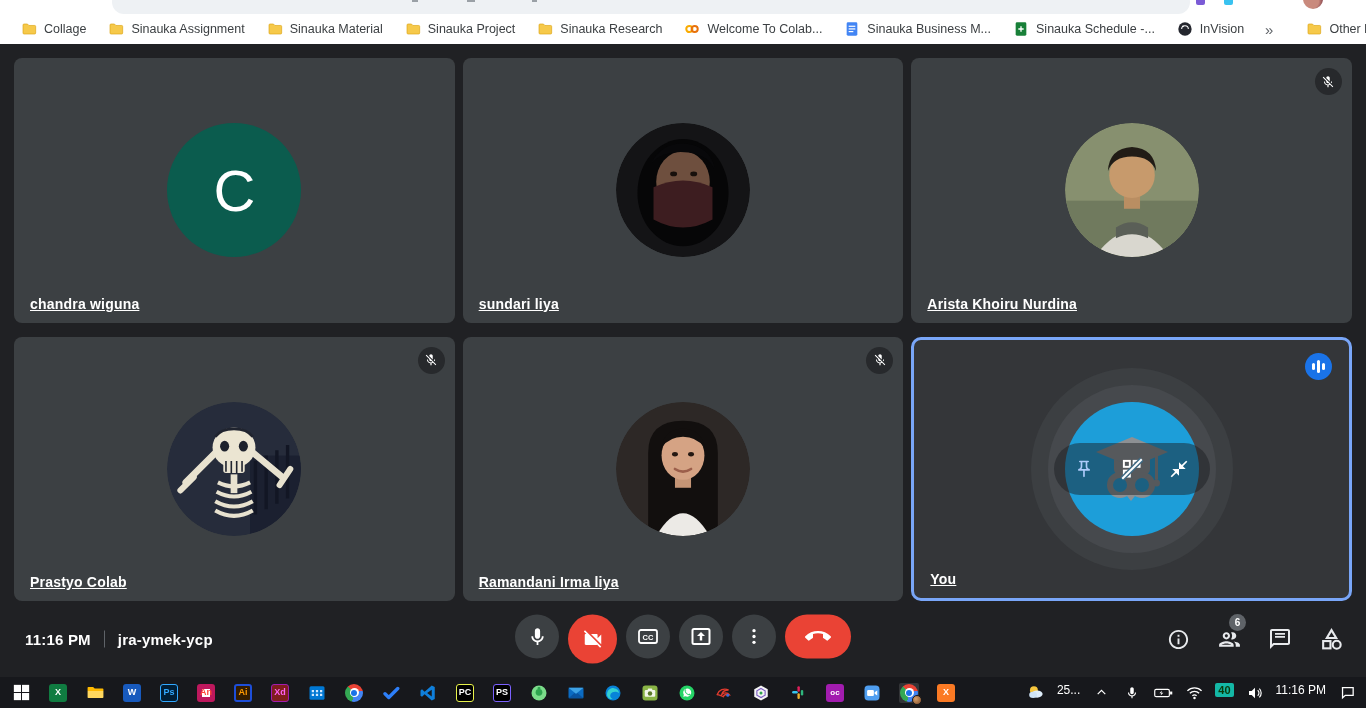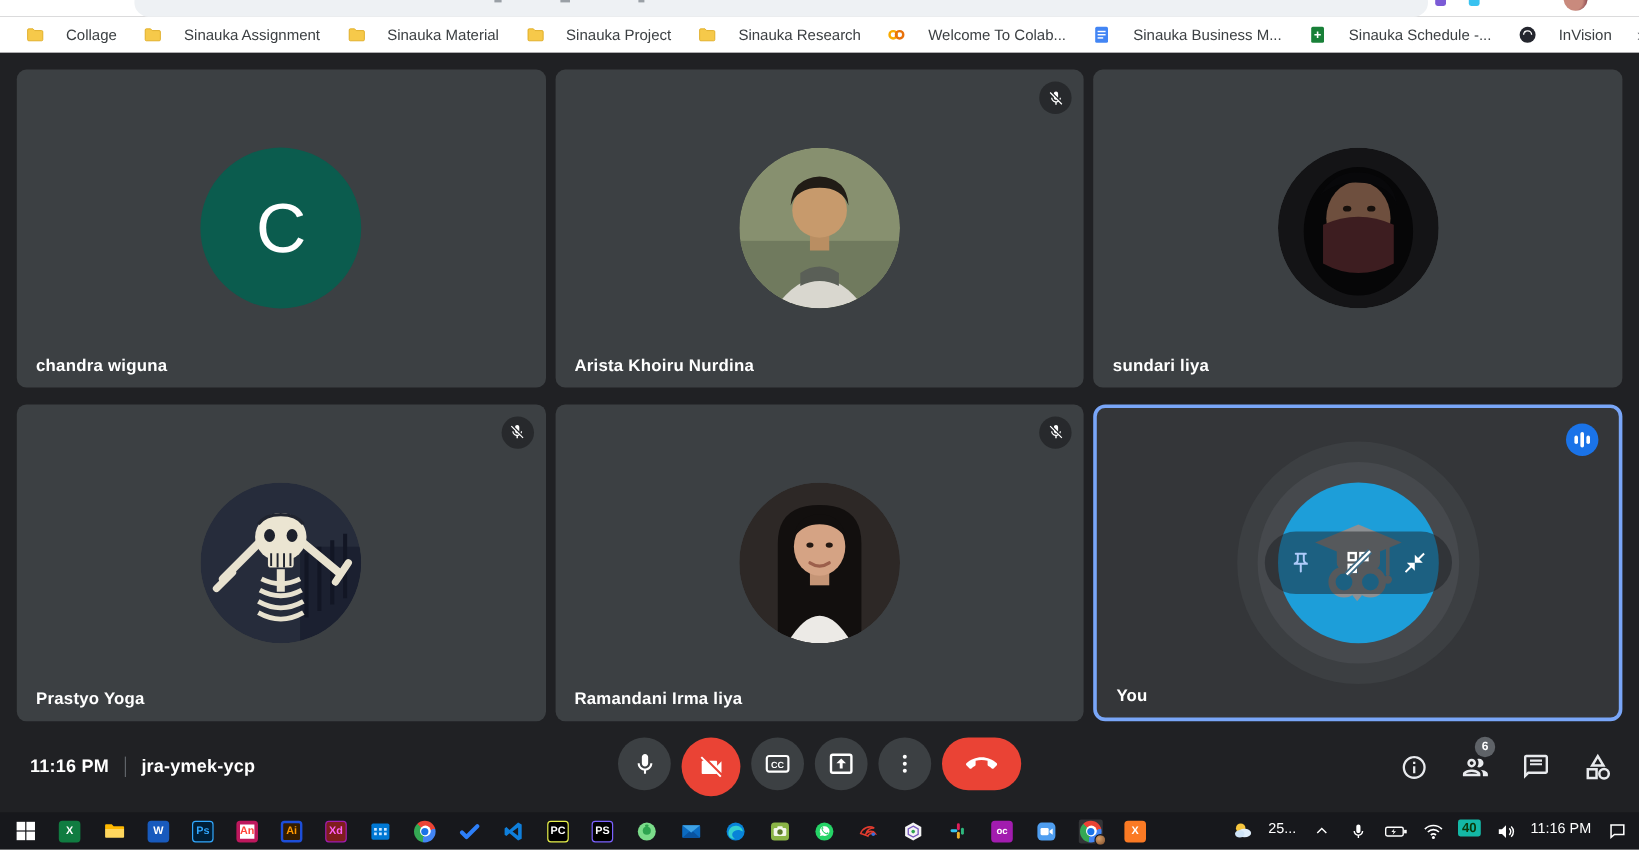--- a/index.html
+++ b/index.html
@@ -10,36 +10,36 @@
   .topstrip { position:absolute; top:0; left:0; width:1366px; height:14px; background:#ffffff; }
   .omni { position:absolute; left:112px; top:-10px; width:1078px; height:24px; background:#eef1f4; border-radius:12px; }
   .urlspeck { position:absolute; top:9px; height:3px; background:#9aa0a6; }
   .ext-sliver { position:absolute; top:0; height:5px; width:9px; border-radius:0 0 2px 2px; }
   .profile-partial { position:absolute; top:-11px; left:1303px; width:20px; height:20px; border-radius:50%;
      background:radial-gradient(circle at 40% 60%, #c98a7d 0 45%, #8d4a52 70%, #6b3440 100%); }
 
   
   .bookmarks { position:absolute; top:14px; left:0; width:1366px; height:30px; background:#fff;
      display:flex; align-items:center; padding:0 10px; font-size:12.5px; color:#3c4043; }
-  .bm { display:flex; align-items:center; gap:18px; padding:3px 11px; border-radius:13px; white-space:nowrap; cursor:pointer; }
+  .bm { display:flex; align-items:center; gap:7px; padding:3px 11px; border-radius:13px; white-space:nowrap; cursor:pointer; }
   .fav { width:16px; height:16px; display:flex; align-items:center; justify-content:center; flex:0 0 16px; }
   .bm-overflow { margin-left:auto; color:#5f6368; font-size:15px; padding:0 10px; cursor:pointer; }
   .bm-sep { width:1px; height:18px; background:#dadce0; margin:0 6px; }
 
   
   .meet { position:absolute; top:44px; left:0; width:1366px; height:633px; background:#202124; }
   .tiles { position:absolute; top:14px; left:14px; right:14px; height:543px;
      display:grid; grid-template-columns:1fr 1fr 1fr; grid-template-rows:1fr 1fr; gap:14px 8px; }
   .tile { position:relative; background:#3c4043; border-radius:8px; overflow:hidden; }
   .tile.you { background:#343639; border:3px solid #79a6f8; border-radius:10px; }
   .avwrap { position:absolute; inset:0; display:flex; align-items:center; justify-content:center; }
   .avatar { width:134px; height:134px; border-radius:50%; overflow:hidden; }
   .initial { background:#0b5c4e; color:#fff; display:flex; align-items:center; justify-content:center;
      font-size:58px; font-weight:400; }
-  .pname { position:absolute; left:16px; bottom:11px; color:#fff; font-size:14px; font-weight:700; letter-spacing:.2px; }
+  .pname { position:absolute; left:16px; bottom:11px; color:#fff; font-size:14px; font-weight:700; letter-spacing:.2px;text-decoration:underline; }
   .mutebadge { position:absolute; top:10px; right:10px; width:27px; height:27px; border-radius:50%;
      background:rgba(32,33,36,.75); display:flex; align-items:center; justify-content:center; }
   .ring1 { width:202px; height:202px; border-radius:50%; background:#3c3f42; display:flex; align-items:center; justify-content:center; }
   .ring2 { width:168px; height:168px; border-radius:50%; background:#46494d; display:flex; align-items:center; justify-content:center; }
   .blueav { width:134px; height:134px; border-radius:50%; background:#1d9ed9; display:flex; align-items:center; justify-content:center; overflow:hidden; }
   .pill { position:absolute; left:50%; top:50%; transform:translate(-50%,-50%); width:156px; height:52px;
      border-radius:26px; background:rgba(28,30,33,.48); display:flex; align-items:center; justify-content:space-evenly; }
   .pillbtn { width:34px; height:34px; display:flex; align-items:center; justify-content:center; cursor:pointer; }
   .audioind { position:absolute; top:13px; right:17px; width:27px; height:27px; border-radius:50%; background:#1a73e8;
      display:flex; align-items:center; justify-content:center; gap:2px; }
@@ -196,20 +196,44 @@
           </div>
         </div>
         <div class="pname">chandra wiguna</div>
       </div>
 
       <div class="tile">
         <div class="avwrap">
           <div class="avatar">
             <svg width="134" height="134" viewBox="0 0 100 100">
               <defs>
+                  <clipPath id="cp2">
+                    <circle cx="50" cy="50" r="50"></circle>
+                  </clipPath>
+                </defs>
+              <g clip-path="url(#cp2)">
+                <rect width="100" height="100" fill="#141416"></rect>
+                <ellipse cx="50" cy="52" rx="34" ry="40" fill="#060607"></ellipse>
+                <ellipse cx="50" cy="44" rx="20" ry="23" fill="#6e4f3e"></ellipse>
+                <path d="M28 48 Q50 38 72 48 L72 72 Q50 84 28 72 Z" fill="#3d1d20"></path>
+                <ellipse cx="43" cy="38" rx="2.6" ry="1.8" fill="#17100c"></ellipse>
+                <ellipse cx="58" cy="38" rx="2.6" ry="1.8" fill="#17100c"></ellipse>
+                <path d="M26 30 Q36 12 56 16 Q72 20 74 36 Q70 24 54 22 Q36 20 26 30Z" fill="#08080a"></path>
+              </g>
+            </svg>
+          </div>
+        </div>
+        <div class="pname">sundari liya</div>
+      </div>
+
+      <div class="tile">
+        <div class="avwrap">
+          <div class="avatar">
+            <svg width="134" height="134" viewBox="0 0 100 100">
+              <defs>
                   <clipPath id="cp1">
                     <circle cx="50" cy="50" r="50"></circle>
                   </clipPath>
                 </defs>
               <g clip-path="url(#cp1)">
                 <rect width="100" height="100" fill="#87906f"></rect>
                 <rect y="58" width="100" height="42" fill="#707a5e"></rect>
                 <path d="M22 100 Q50 62 78 100 Z" fill="#d9d7cf"></path>
                 <path d="M38 78 Q50 70 62 78 L62 86 Q50 80 38 86 Z" fill="#5a5f57"></path>
                 <rect x="44" y="52" width="12" height="12" fill="#b98e62"></rect>
@@ -218,44 +242,20 @@
               </g>
             </svg>
           </div>
         </div>
         <div class="mutebadge">
           <svg width="14" height="14" viewBox="0 0 24 24">
               <path fill="#fff" d="M19 11h-1.7c0 .7-.16 1.4-.43 2l1.23 1.23c.56-.98.9-2.09.9-3.23zm-4.02.17c0-.06.02-.11.02-.17V5c0-1.66-1.34-3-3-3S9 3.34 9 5v.18l5.98 5.99zM4.27 3L3 4.27l6.01 6.01V11c0 1.66 1.33 3 2.99 3 .22 0 .44-.03.65-.08l1.66 1.66c-.71.33-1.5.52-2.31.52-2.76 0-5.3-2.1-5.3-5.1H5c0 3.41 2.72 6.23 6 6.72V21h2v-3.28c.91-.13 1.77-.45 2.54-.9L19.73 21 21 19.73 4.27 3z"></path>
             </svg>
         </div>
         <div class="pname">Arista Khoiru Nurdina</div>
-      </div>
-
-      <div class="tile">
-        <div class="avwrap">
-          <div class="avatar">
-            <svg width="134" height="134" viewBox="0 0 100 100">
-              <defs>
-                  <clipPath id="cp2">
-                    <circle cx="50" cy="50" r="50"></circle>
-                  </clipPath>
-                </defs>
-              <g clip-path="url(#cp2)">
-                <rect width="100" height="100" fill="#141416"></rect>
-                <ellipse cx="50" cy="52" rx="34" ry="40" fill="#060607"></ellipse>
-                <ellipse cx="50" cy="44" rx="20" ry="23" fill="#6e4f3e"></ellipse>
-                <path d="M28 48 Q50 38 72 48 L72 72 Q50 84 28 72 Z" fill="#3d1d20"></path>
-                <ellipse cx="43" cy="38" rx="2.6" ry="1.8" fill="#17100c"></ellipse>
-                <ellipse cx="58" cy="38" rx="2.6" ry="1.8" fill="#17100c"></ellipse>
-                <path d="M26 30 Q36 12 56 16 Q72 20 74 36 Q70 24 54 22 Q36 20 26 30Z" fill="#08080a"></path>
-              </g>
-            </svg>
-          </div>
-        </div>
-        <div class="pname">sundari liya</div>
       </div>
 
       <div class="tile">
         <div class="avwrap">
           <div class="avatar">
             <svg width="134" height="134" viewBox="0 0 100 100">
               <defs>
                   <clipPath id="cp3">
                     <circle cx="50" cy="50" r="50"></circle>
                   </clipPath>
@@ -276,21 +276,21 @@
                 <path d="M38 60 q12 6 24 0 M37 67 q13 7 26 0 M36 74 q14 8 28 0 M36 81 q14 8 28 0" stroke="#e8e2cf" stroke-width="3" fill="none"></path>
               </g>
             </svg>
           </div>
         </div>
         <div class="mutebadge">
           <svg width="14" height="14" viewBox="0 0 24 24">
               <path fill="#fff" d="M19 11h-1.7c0 .7-.16 1.4-.43 2l1.23 1.23c.56-.98.9-2.09.9-3.23zm-4.02.17c0-.06.02-.11.02-.17V5c0-1.66-1.34-3-3-3S9 3.34 9 5v.18l5.98 5.99zM4.27 3L3 4.27l6.01 6.01V11c0 1.66 1.33 3 2.99 3 .22 0 .44-.03.65-.08l1.66 1.66c-.71.33-1.5.52-2.31.52-2.76 0-5.3-2.1-5.3-5.1H5c0 3.41 2.72 6.23 6 6.72V21h2v-3.28c.91-.13 1.77-.45 2.54-.9L19.73 21 21 19.73 4.27 3z"></path>
             </svg>
         </div>
-        <div class="pname">Prastyo Yoga</div>
+        <div class="pname">Prastyo Colab</div>
       </div>
 
       <div class="tile">
         <div class="avwrap">
           <div class="avatar">
             <svg width="134" height="134" viewBox="0 0 100 100">
               <defs>
                   <clipPath id="cp4">
                     <circle cx="50" cy="50" r="50"></circle>
                   </clipPath>
@@ -459,21 +459,21 @@
             <path d="M2 10h20v8a1 1 0 0 1-1 1H3a1 1 0 0 1-1-1z" fill="#ffd75e"></path>
           </svg>
       </div>
       <div class="tbi">
           <span class="sq" style="background:#185abd;color:#fff">W</span>
         </div>
       <div class="tbi">
           <span class="sq" style="background:#001e36;color:#31a8ff;border:1px solid #31a8ff">Ps</span>
         </div>
       <div class="tbi">
-          <span class="sq" style="background:#ffffff;color:#ff4338;border:3px solid #be185d">An</span>
+          <span class="sq" style="background:#ffffff;color:#ff4338;border:5px solid #be185d">An</span>
         </div>
       <div class="tbi">
           <span class="sq" style="background:#331c00;color:#ff9a00;border:2px solid #1d4ed8">Ai</span>
         </div>
       <div class="tbi">
           <span class="sq" style="background:#7f1d1d;color:#ff61f6;border:1px solid #a21caf">Xd</span>
         </div>
       <div class="tbi">
         <svg width="18" height="18" viewBox="0 0 24 24">
             <rect x="2" y="3" width="20" height="18" rx="2" fill="#0078d4"></rect>

